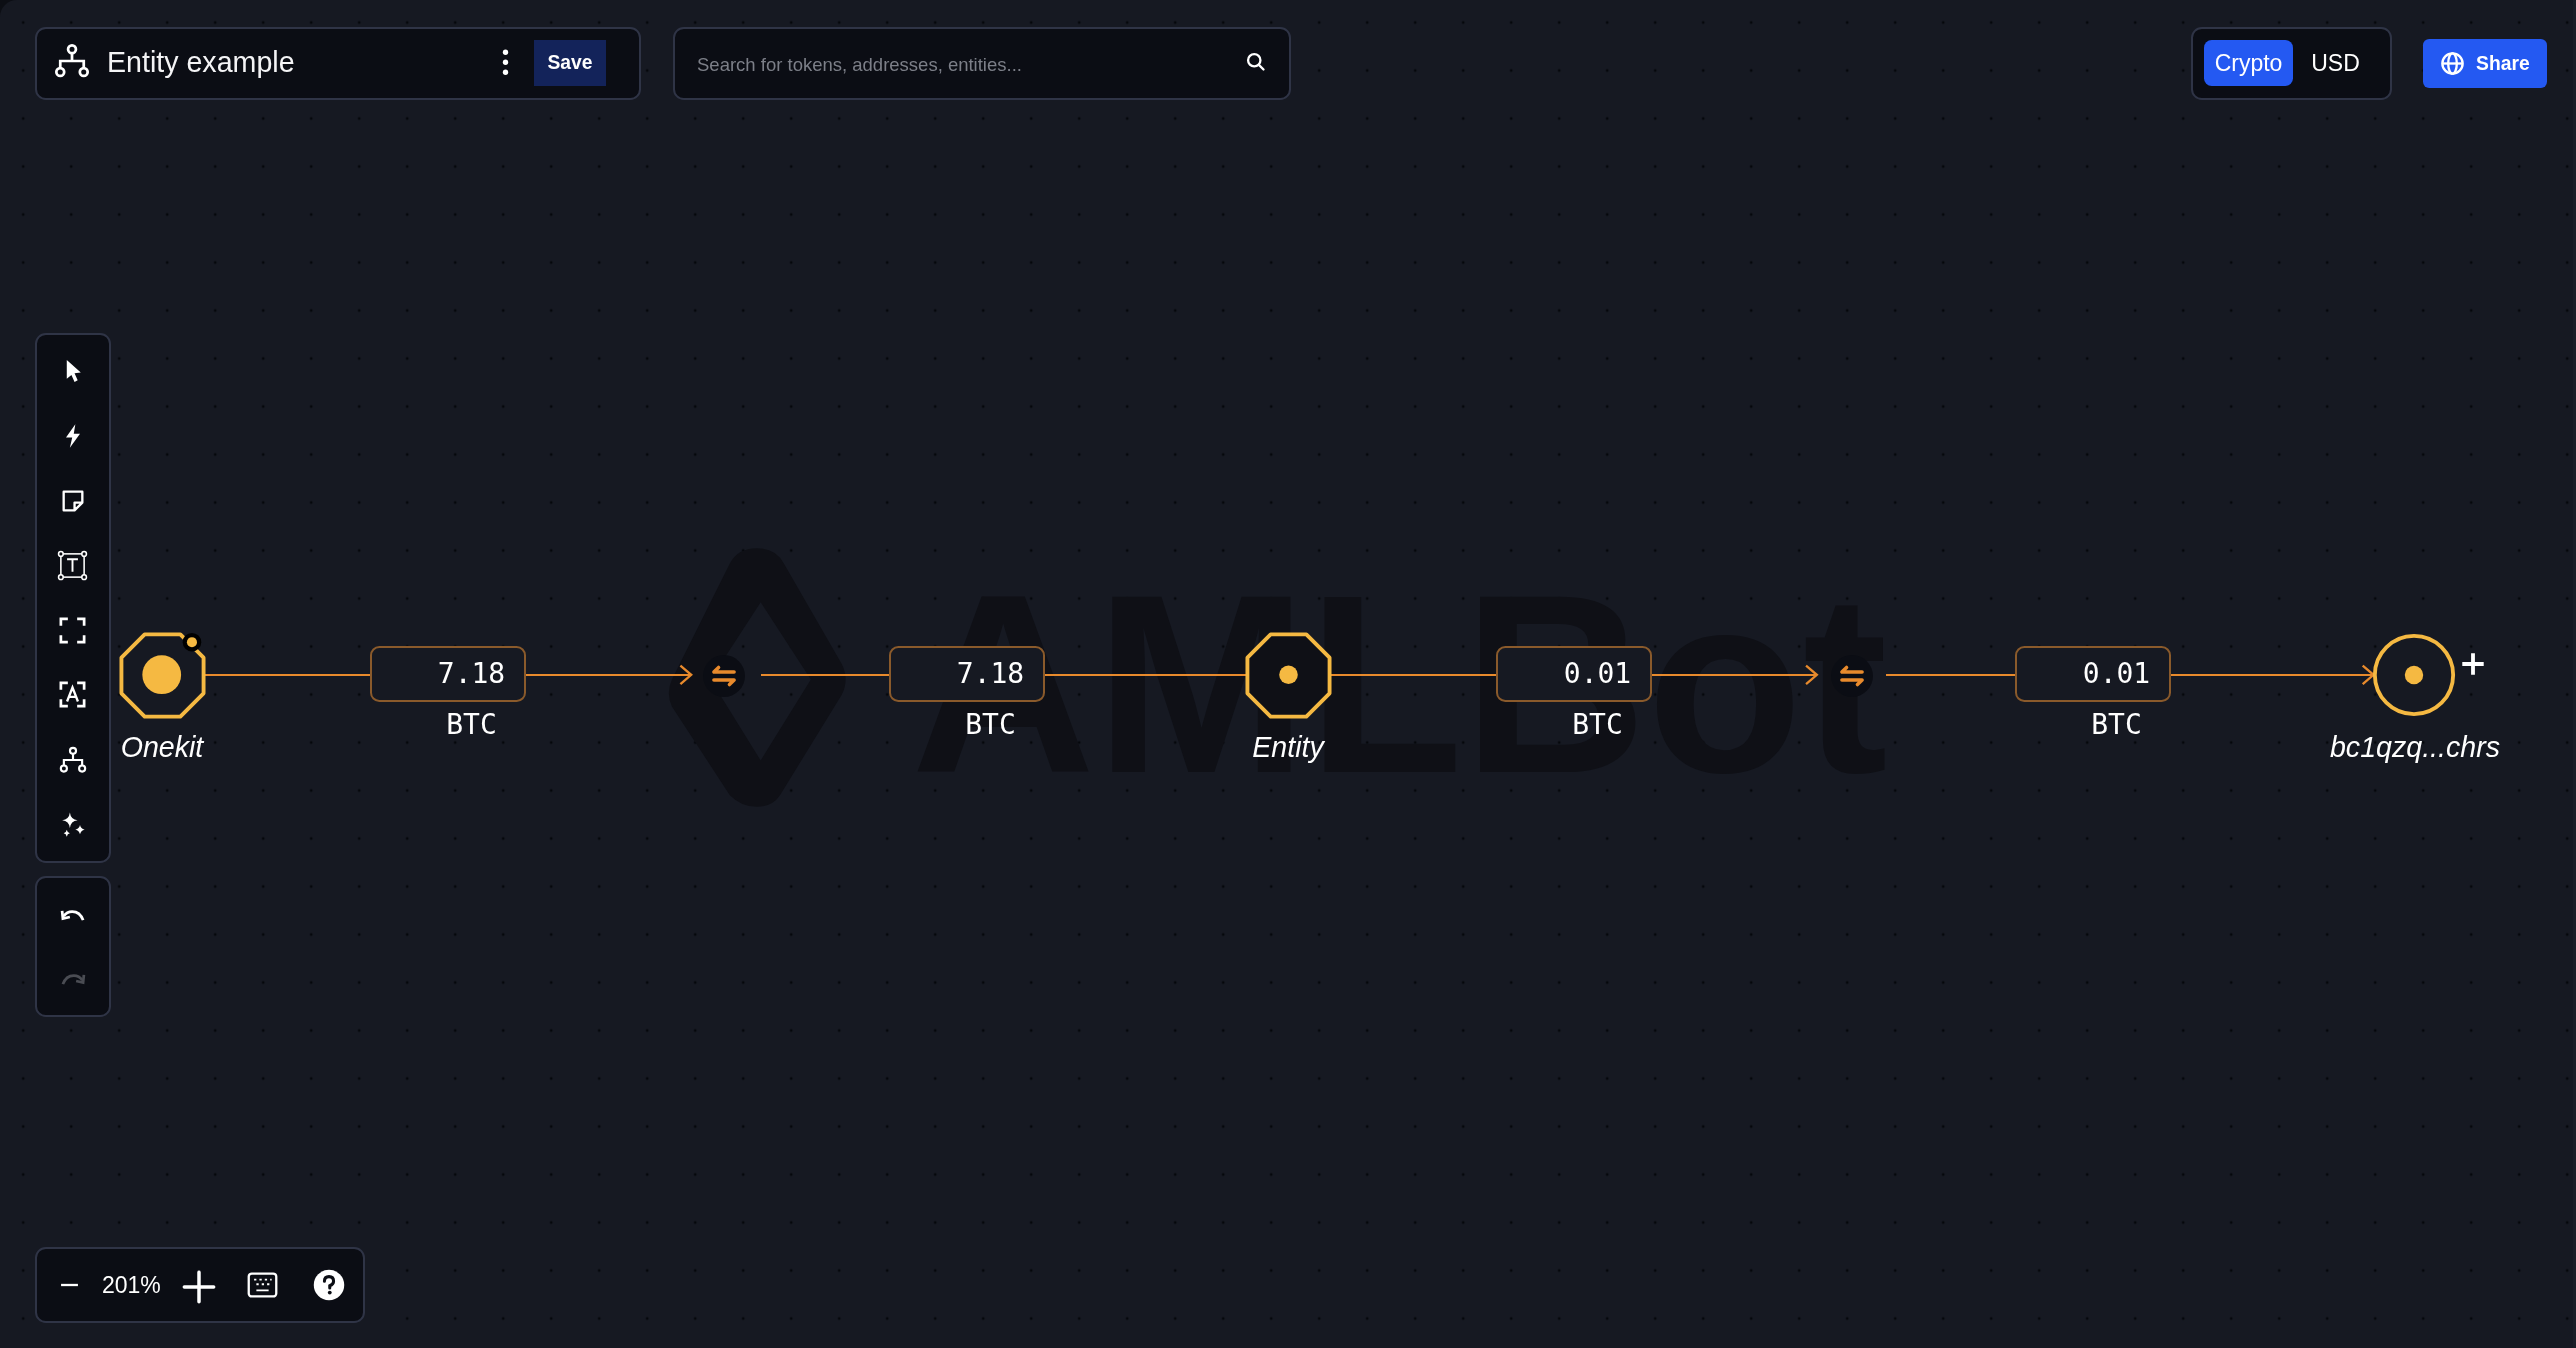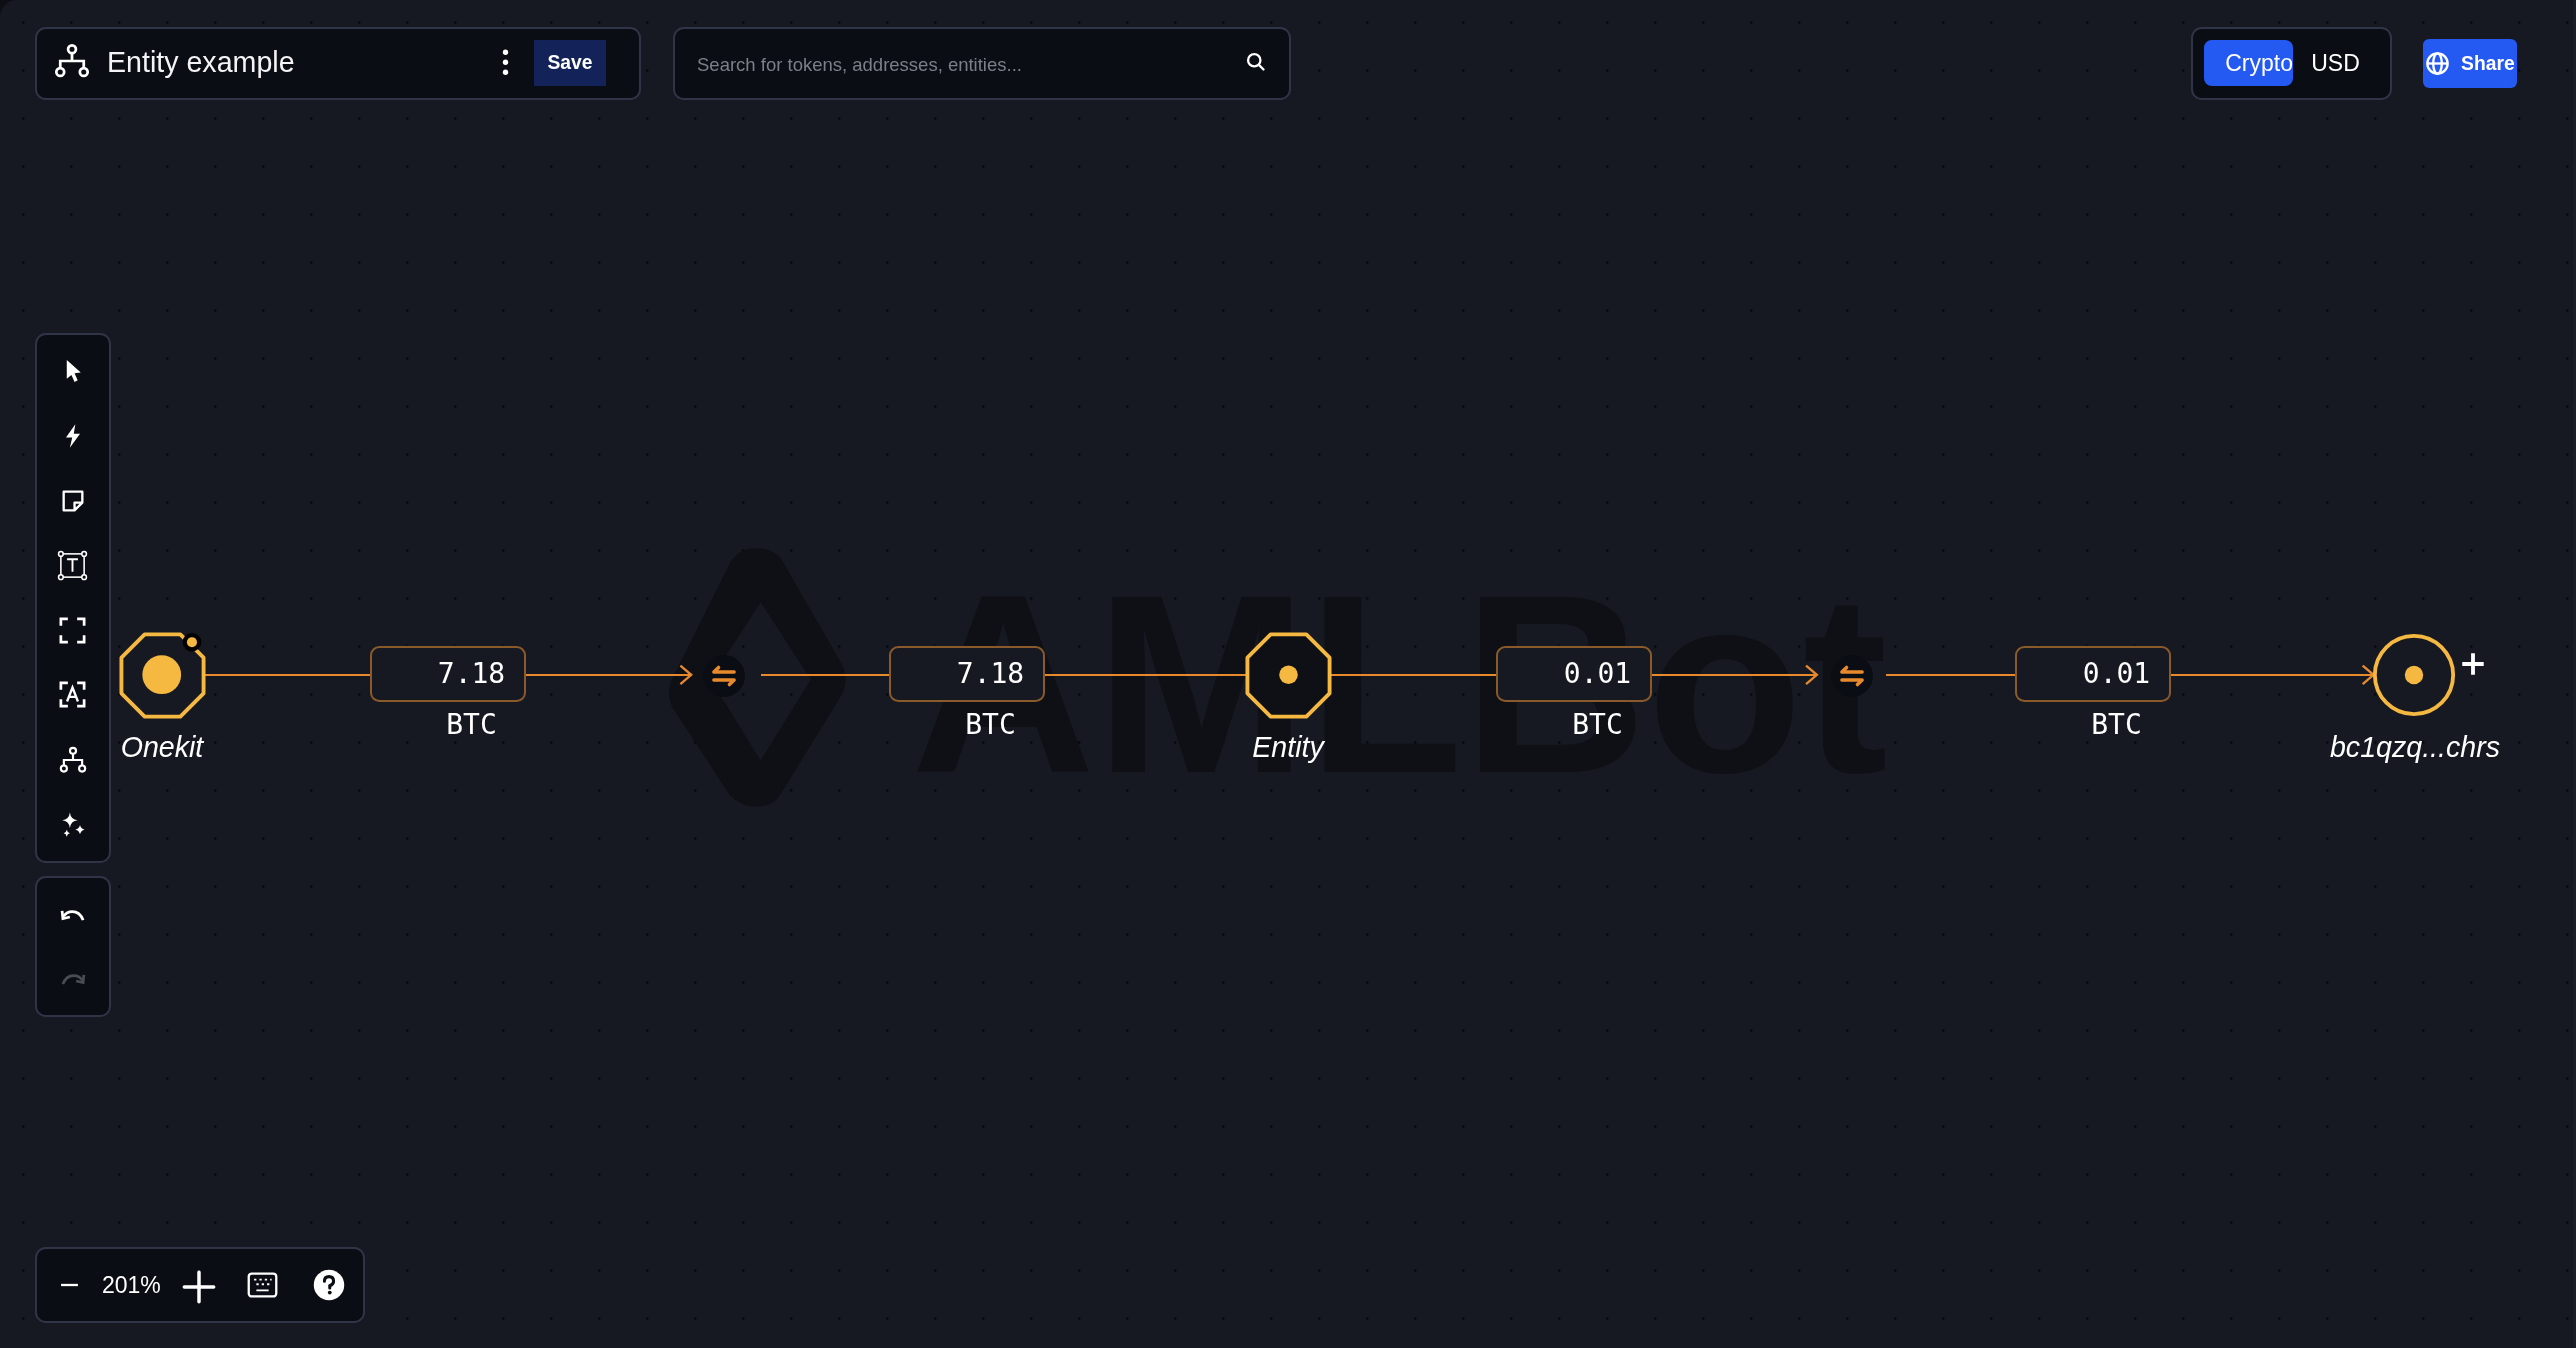--- a/index.html
+++ b/index.html
@@ -12,23 +12,23 @@
   .title-icon { position:absolute; left:54px; top:43px; width:36px; height:36px; }
   .title-text { position:absolute; left:107px; top:43px; font-size:28.6px; line-height:39px; color:#f4f4f6; }
   .kebab { position:absolute; left:494px; top:45px; width:23px; height:36px; }
   .save-btn { position:absolute; left:534px; top:40px; width:72px; height:46px; background:#13235a; border-radius:0; color:#fff; font-weight:bold; font-size:19.3px; line-height:46px; text-align:center; }
   .search-panel { left:673px; top:27px; width:618px; height:73px; }
   .search-input { position:absolute; left:695px; top:48px; width:525px; height:31px; background:transparent; border:none; outline:none; color:#ddd; font-size:18.5px; font-family:"Liberation Sans", sans-serif; }
   .search-input::placeholder { color:#7c7f88; }
   .search-icon { position:absolute; left:1245px; top:51px; width:21.6px; height:21.6px; }
   .currency-panel { left:2191px; top:27px; width:201px; height:73px; }
   .cur-btn { position:absolute; top:40px; height:46px; line-height:46px; font-size:23px; border-radius:7.7px; text-align:center; color:#fff; }
-  .cur-crypto { left:2204px; width:89px; background:#2459f2;text-align:right; }
+  .cur-crypto { left:2204px; width:89px; background:#2459f2; }
   .cur-usd { left:2301px; width:69px; }
-  .share-btn { position:absolute; left:2423px; top:39px; width:94px; height:49px; background:#2459f2; border-radius:6.2px; display:flex; align-items:center; justify-content:center; gap:10.8px; font-weight:bold; font-size:19.3px; }
+  .share-btn { position:absolute; left:2423px; top:39px; width:124px; height:49px; background:#2459f2; border-radius:6.2px; display:flex; align-items:center; justify-content:center; gap:10.8px; font-weight:bold; font-size:19.3px; }
   .toolbar { left:35px; top:333px; width:76px; height:530px; }
   .tool { position:absolute; left:54px; width:37px; height:37px; display:flex; align-items:center; justify-content:center; }
   .undo-panel { left:35px; top:876px; width:76px; height:141px; }
   .zoom-panel { left:35px; top:1247px; width:330px; height:76px; }
   .zoom-minus { position:absolute; left:58px; top:1268px; width:23px; height:34px; }
   .zoom-value { position:absolute; left:102px; top:1270px; font-size:23px; line-height:31px; color:#fff; }
   .zoom-plus { position:absolute; left:182px; top:1270px; width:34px; height:34px; }
   .kbd { position:absolute; left:247px; top:1272px; width:31px; height:26px; }
   .help { position:absolute; left:313px; top:1269px; width:32px; height:32px; }
   .watermark { position:absolute; left:0; top:0; width:2576px; height:1348px; pointer-events:none; }

